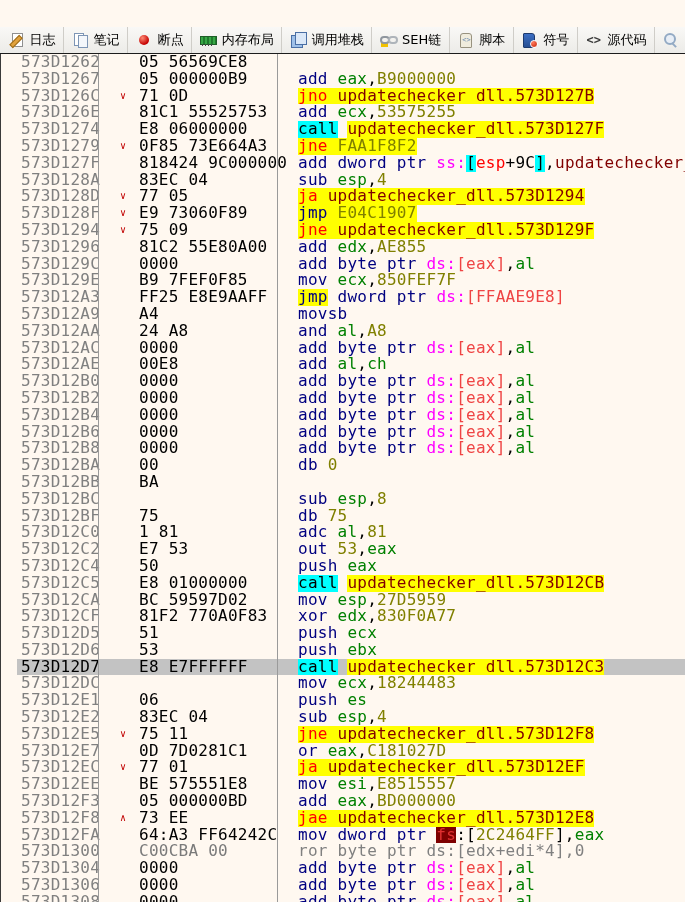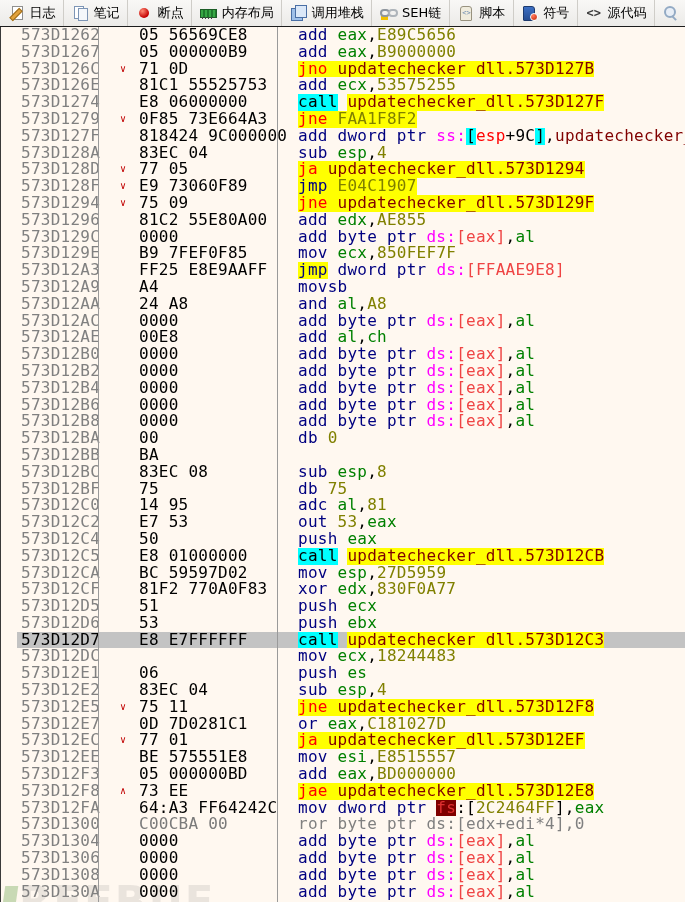--- a/index.html
+++ b/index.html
@@ -1,17 +1,17 @@
 <!DOCTYPE html>
 <html><head>
 <meta charset="utf-8">
 <style>
   html,body{margin:0;padding:0;}
   body{width:685px;height:902px;overflow:hidden;background:#FFF8F0;font-family:"DejaVu Sans",sans-serif;}
-  .screen{position:relative;width:685px;height:639px;}
+  .screen{position:relative;width:685px;height:639px;margin-top:27px;}
 
   
   .tabbar{height:27px;background:linear-gradient(#f9f8f6,#ecebe8);display:flex;align-items:stretch;border-bottom:1px solid #1c1c1c;box-sizing:border-box;}
   .tablist{display:flex;flex:1;}
   .tab{display:flex;align-items:center;justify-content:center;gap:5px;flex:1 1 auto;border-right:1px solid #cfcdc8;font-size:13px;color:#000;padding:0 6px;white-space:nowrap;cursor:default;}
   .searchbox{display:flex;align-items:center;justify-content:center;width:30px;}
 
   
   .ico{width:17px;height:16px;position:relative;flex:none;display:inline-block;}
   .ico-log::before{content:"";position:absolute;left:4px;top:1px;width:9px;height:12px;background:#fff;border:1px solid #8f8f8f;}
@@ -104,21 +104,21 @@
         </div>
       </div>
     <div class="searchbox">
       <span class="ico ico-search"></span>
     </div>
   </div>
 
   <div class="disasm">
     <div class="wmark">REEBUF</div>
     <div class="rows">
-        <div class="row"><span class="addr">573D1262</span><span class="bytes">05 56569CE8</span><span class="ins"><span class="c-m">add </span><span class="c-r">eax</span><span class="c-k">,</span><span class="c-i">E89C5656</span></span></div>
+        <div class="row"><span class="addr">573D1262</span><span class="bytes">05 56569CE8</span></div>
         <div class="row"><span class="addr">573D1267</span><span class="bytes">05 000000B9</span><span class="ins"><span class="c-m">add </span><span class="c-r">eax</span><span class="c-k">,</span><span class="c-i">B9000000</span></span></div>
         <div class="row"><span class="addr">573D126C</span><span class="arr">∨</span><span class="bytes">71 0D</span><span class="ins"><span class="c-j b-Y">jno </span><span class="c-l b-Y">updatechecker_dll.573D127B</span></span></div>
         <div class="row"><span class="addr">573D126E</span><span class="bytes">81C1 55525753</span><span class="ins"><span class="c-m">add </span><span class="c-r">ecx</span><span class="c-k">,</span><span class="c-i">53575255</span></span></div>
         <div class="row"><span class="addr">573D1274</span><span class="bytes">E8 06000000</span><span class="ins"><span class="c-k b-C">call</span><span class="c-k"> </span><span class="c-l b-Y">updatechecker_dll.573D127F</span></span></div>
         <div class="row"><span class="addr">573D1279</span><span class="arr">∨</span><span class="bytes">0F85 73E664A3</span><span class="ins"><span class="c-j b-Y">jne </span><span class="c-i b-Y">FAA1F8F2</span></span></div>
         <div class="row"><span class="addr">573D127F</span><span class="bytes">818424 9C000000</span><span class="ins"><span class="c-m">add </span><span class="c-m">dword ptr </span><span class="c-s">ss:</span><span class="c-k b-C">[</span><span class="c-j">esp</span><span class="c-k">+9C</span><span class="c-k b-C">]</span><span class="c-k">,</span><span class="c-l">updatechecker_dll</span></span></div>
         <div class="row"><span class="addr">573D128A</span><span class="bytes">83EC 04</span><span class="ins"><span class="c-m">sub </span><span class="c-r">esp</span><span class="c-k">,</span><span class="c-i">4</span></span></div>
         <div class="row"><span class="addr">573D128D</span><span class="arr">∨</span><span class="bytes">77 05</span><span class="ins"><span class="c-j b-Y">ja </span><span class="c-l b-Y">updatechecker_dll.573D1294</span></span></div>
         <div class="row"><span class="addr">573D128F</span><span class="arr">∨</span><span class="bytes">E9 73060F89</span><span class="ins"><span class="c-m b-Y">jmp </span><span class="c-i b-Y">E04C1907</span></span></div>
         <div class="row"><span class="addr">573D1294</span><span class="arr">∨</span><span class="bytes">75 09</span><span class="ins"><span class="c-j b-Y">jne </span><span class="c-l b-Y">updatechecker_dll.573D129F</span></span></div>
@@ -130,23 +130,23 @@
         <div class="row"><span class="addr">573D12AA</span><span class="bytes">24 A8</span><span class="ins"><span class="c-m">and </span><span class="c-r">al</span><span class="c-k">,</span><span class="c-i">A8</span></span></div>
         <div class="row"><span class="addr">573D12AC</span><span class="bytes">0000</span><span class="ins"><span class="c-m">add </span><span class="c-m">byte ptr </span><span class="c-s">ds:</span><span class="c-a">[eax]</span><span class="c-k">,</span><span class="c-r">al</span></span></div>
         <div class="row"><span class="addr">573D12AE</span><span class="bytes">00E8</span><span class="ins"><span class="c-m">add </span><span class="c-r">al</span><span class="c-k">,</span><span class="c-r">ch</span></span></div>
         <div class="row"><span class="addr">573D12B0</span><span class="bytes">0000</span><span class="ins"><span class="c-m">add </span><span class="c-m">byte ptr </span><span class="c-s">ds:</span><span class="c-a">[eax]</span><span class="c-k">,</span><span class="c-r">al</span></span></div>
         <div class="row"><span class="addr">573D12B2</span><span class="bytes">0000</span><span class="ins"><span class="c-m">add </span><span class="c-m">byte ptr </span><span class="c-s">ds:</span><span class="c-a">[eax]</span><span class="c-k">,</span><span class="c-r">al</span></span></div>
         <div class="row"><span class="addr">573D12B4</span><span class="bytes">0000</span><span class="ins"><span class="c-m">add </span><span class="c-m">byte ptr </span><span class="c-s">ds:</span><span class="c-a">[eax]</span><span class="c-k">,</span><span class="c-r">al</span></span></div>
         <div class="row"><span class="addr">573D12B6</span><span class="bytes">0000</span><span class="ins"><span class="c-m">add </span><span class="c-m">byte ptr </span><span class="c-s">ds:</span><span class="c-a">[eax]</span><span class="c-k">,</span><span class="c-r">al</span></span></div>
         <div class="row"><span class="addr">573D12B8</span><span class="bytes">0000</span><span class="ins"><span class="c-m">add </span><span class="c-m">byte ptr </span><span class="c-s">ds:</span><span class="c-a">[eax]</span><span class="c-k">,</span><span class="c-r">al</span></span></div>
         <div class="row"><span class="addr">573D12BA</span><span class="bytes">00</span><span class="ins"><span class="c-m">db </span><span class="c-i">0</span></span></div>
         <div class="row"><span class="addr">573D12BB</span><span class="bytes">BA</span></div>
-        <div class="row"><span class="addr">573D12BC</span><span class="bytes">83EC 08</span><span class="ins"><span class="c-m">sub </span><span class="c-r">esp</span><span class="c-k">,</span><span class="c-i">8</span></span></div>
+        <div class="row"><span class="addr">573D12BC</span><span class="ins"><span class="c-m">sub </span><span class="c-r">esp</span><span class="c-k">,</span><span class="c-i">8</span></span></div>
         <div class="row"><span class="addr">573D12BF</span><span class="bytes">75</span><span class="ins"><span class="c-m">db </span><span class="c-i">75</span></span></div>
-        <div class="row"><span class="addr">573D12C0</span><span class="bytes">14 95</span><span class="ins"><span class="c-m">adc </span><span class="c-r">al</span><span class="c-k">,</span><span class="c-i">81</span></span></div>
+        <div class="row"><span class="addr">573D12C0</span><span class="bytes">1 81</span><span class="ins"><span class="c-m">adc </span><span class="c-r">al</span><span class="c-k">,</span><span class="c-i">81</span></span></div>
         <div class="row"><span class="addr">573D12C2</span><span class="bytes">E7 53</span><span class="ins"><span class="c-m">out </span><span class="c-i">53</span><span class="c-k">,</span><span class="c-r">eax</span></span></div>
         <div class="row"><span class="addr">573D12C4</span><span class="bytes">50</span><span class="ins"><span class="c-m">push </span><span class="c-r">eax</span></span></div>
         <div class="row"><span class="addr">573D12C5</span><span class="bytes">E8 01000000</span><span class="ins"><span class="c-k b-C">call</span><span class="c-k"> </span><span class="c-l b-Y">updatechecker_dll.573D12CB</span></span></div>
         <div class="row"><span class="addr">573D12CA</span><span class="bytes">BC 59597D02</span><span class="ins"><span class="c-m">mov </span><span class="c-r">esp</span><span class="c-k">,</span><span class="c-i">27D5959</span></span></div>
         <div class="row"><span class="addr">573D12CF</span><span class="bytes">81F2 770A0F83</span><span class="ins"><span class="c-m">xor </span><span class="c-r">edx</span><span class="c-k">,</span><span class="c-i">830F0A77</span></span></div>
         <div class="row"><span class="addr">573D12D5</span><span class="bytes">51</span><span class="ins"><span class="c-m">push </span><span class="c-r">ecx</span></span></div>
         <div class="row"><span class="addr">573D12D6</span><span class="bytes">53</span><span class="ins"><span class="c-m">push </span><span class="c-r">ebx</span></span></div>
         <div class="row sel"><span class="addr">573D12D7</span><span class="bytes">E8 E7FFFFFF</span><span class="ins"><span class="c-k b-C">call</span><span class="c-k"> </span><span class="c-l b-Y ul">updatechecker_dll.573D12C3</span></span></div>
         <div class="row"><span class="addr">573D12DC</span><span class="ins"><span class="c-m">mov </span><span class="c-r">ecx</span><span class="c-k">,</span><span class="c-i">18244483</span></span></div>
         <div class="row"><span class="addr">573D12E1</span><span class="bytes">06</span><span class="ins"><span class="c-m">push </span><span class="c-r">es</span></span></div>

